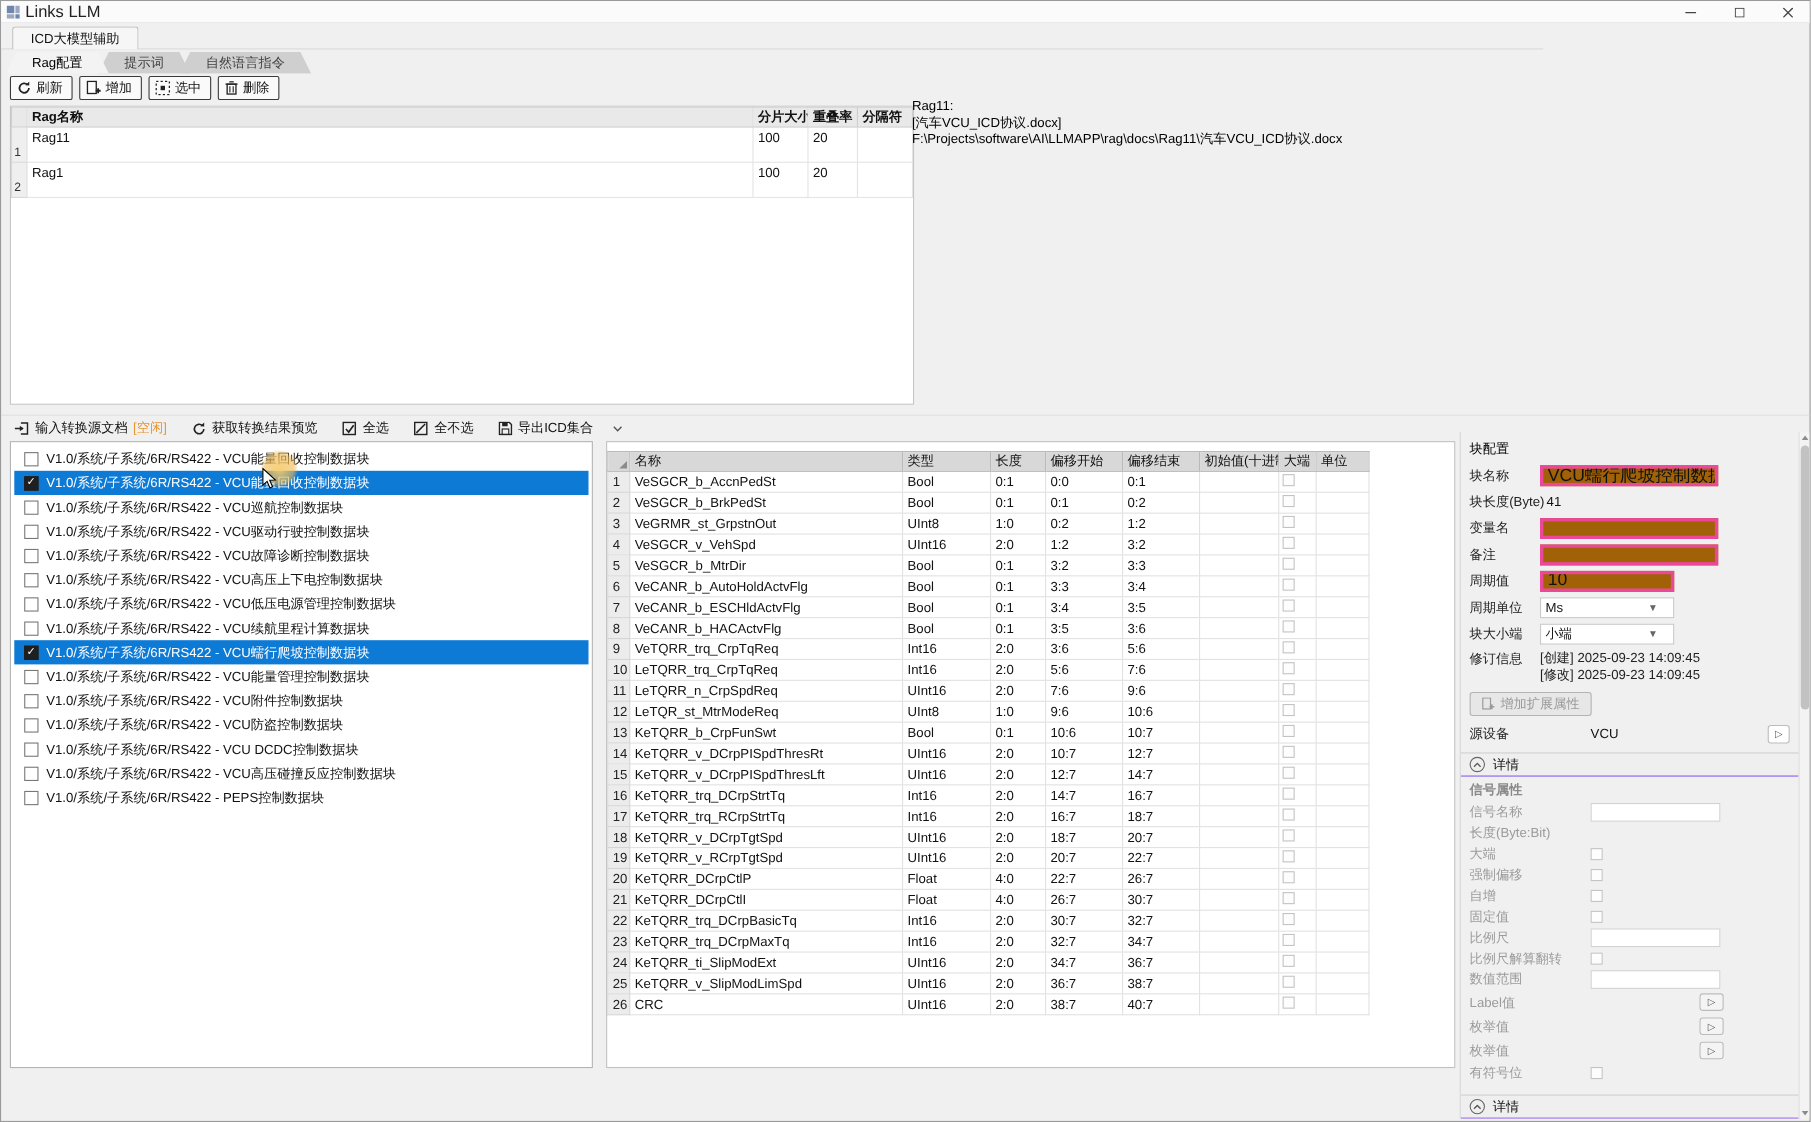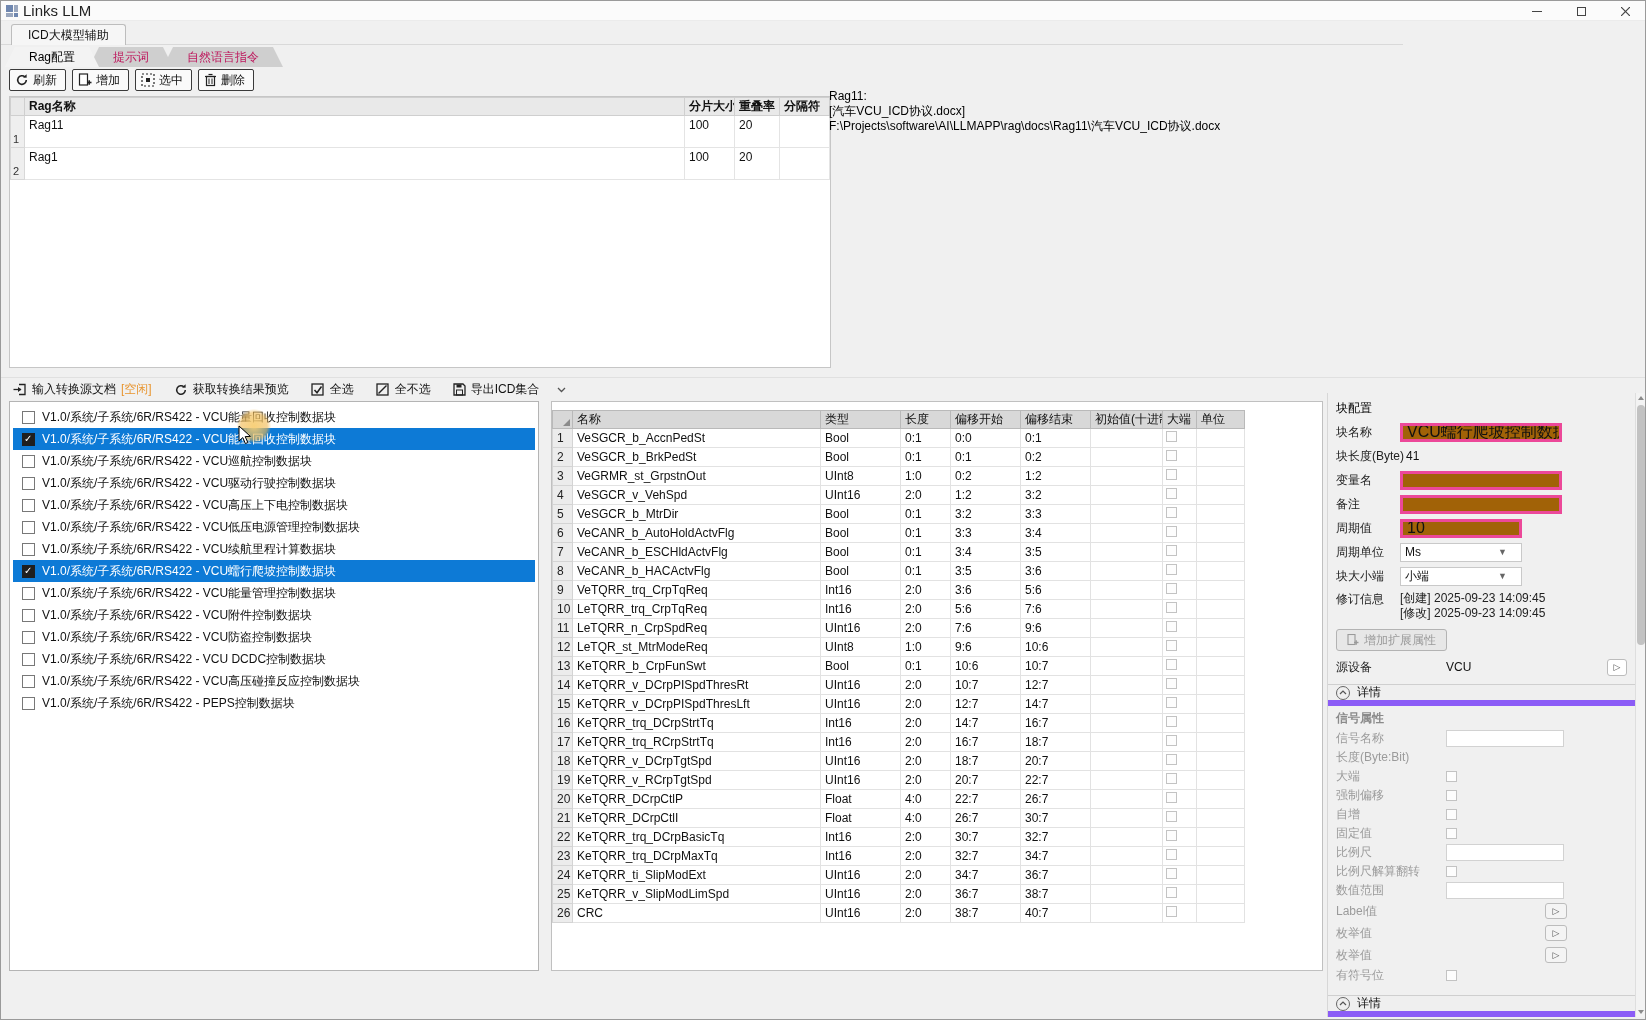--- a/index.html
+++ b/index.html
@@ -12,21 +12,21 @@
   #titlebar .title{font-size:15px;color:#222}
   .win-controls{position:absolute;right:0;top:0;height:20px;display:flex}
   .win-btn{width:44px;height:20px;display:flex;align-items:center;justify-content:center}
 
   
   #main-tabstrip{position:absolute;left:0;top:20px;width:1402px;height:24px;background:#f0f0f0;border-bottom:1px solid #d9d9d9}
   .main-tab{position:absolute;left:10px;top:3px;height:21px;padding:0 16px;background:#f6f6f6;border:1px solid #bdbdbd;border-bottom:none;border-radius:3px 3px 0 0;display:flex;align-items:center}
 
   
   #sub-tabstrip{position:absolute;left:4px;top:44px;width:1642px;height:22px;display:flex;align-items:flex-end}
-  .subtab{height:20px;padding:0 24px;display:flex;align-items:center;justify-content:center;background:#cfcfcf;color:#be185d;clip-path:polygon(10px 0,calc(100% - 10px) 0,100% 100%,0 100%);margin-left:-10px}
+  .subtab{height:20px;padding:0 24px;display:flex;align-items:center;justify-content:center;background:#cfcfcf;color:#404040;clip-path:polygon(10px 0,calc(100% - 10px) 0,100% 100%,0 100%);margin-left:-10px}
   .subtab.active{background:#f3f3f3;color:#000;z-index:2}
 
   
   #rag-toolbar{position:absolute;left:0;top:66px;width:1646px;height:26px;display:flex;align-items:center;gap:6px;padding-left:8px}
   .tbtn{display:flex;align-items:center;gap:4px;height:22px;padding:0 8px 0 5px;background:#fafafa;border:1px solid #3a3a3a;border-radius:2px;cursor:default}
 
   
   #rag-wrap{position:absolute;left:8px;top:95px;width:822px;height:272px;background:#fff;border:1px solid #c6c6c6;overflow:hidden}
   #rag-table{border-collapse:collapse;table-layout:fixed;width:819px}
   #rag-table th{background:#e9e9e9;border:1px solid #cfcfcf;font-weight:bold;text-align:left;height:18px;padding:0 4px;overflow:hidden;white-space:nowrap}
@@ -62,21 +62,21 @@
   #config-panel{position:absolute;left:1326px;top:392px;width:310px;height:624px;background:#f0f0f0;border-left:1px solid #d7d7d7;display:flex;flex-direction:column;padding:4px 0 0 0;overflow:hidden}
   .cfg-title{font-weight:normal;padding:3px 8px;color:#000}
   .cfg-row{display:flex;align-items:center;min-height:24px;padding:0 8px}
   .cfg-label{min-width:64px;flex:none;color:#222;white-space:nowrap}
   .cfg-input{width:162px;height:19px;background:#a16207;border:3px solid #ec4899;padding:0 4px;display:flex;align-items:center;overflow:hidden;white-space:nowrap;font-size:16px}
   .cfg-plain{padding-left:2px}
   .cfg-combo{width:122px;height:19px;background:#fff;border:1px solid #c9c9c9;display:flex;align-items:center;justify-content:space-between;padding:0 14px 0 4px}
   .combo-arrow{color:#666;font-size:9px}
   .rev-lines{line-height:15px;color:#222}
   .ext-btn{display:flex;align-items:center;gap:5px;margin:8px 0 4px 8px;height:22px;padding:0 10px;background:#e7e7e7;border:1px solid #b3b3b3;border-radius:3px;color:#9a9a9a;width:max-content}
-  .detail-bar{display:flex;align-items:center;gap:7px;height:22px;border-top:1px solid #cfcfcf;border-bottom:6px solid #8b5cf6;padding:0 8px;margin-top:5px;background:#efefef}
+  .detail-bar{display:flex;align-items:center;gap:7px;height:22px;border-top:1px solid #cfcfcf;border-bottom:1px solid #8b5cf6;padding:0 8px;margin-top:5px;background:#efefef}
   .sig-title{color:#8a8a8a;font-weight:bold;padding:4px 8px 2px}
   .sig-row{display:flex;align-items:center;min-height:19px;padding:0 8px}
   .sig-label{min-width:110px;color:#9b9b9b;white-space:nowrap}
   .sig-input{width:118px;height:17px;background:#fff;border:1px solid #d2d2d2}
   .sig-btn{margin-left:auto;margin-right:62px;width:22px;height:16px;border:1px solid #bcbcbc;background:#f4f4f4;border-radius:3px;display:flex;align-items:center;justify-content:center;color:#555;font-size:9px}
   .mini-btn{margin-left:auto;margin-right:2px;width:20px;height:17px;border:1px solid #bcbcbc;background:#fff;border-radius:3px;display:flex;align-items:center;justify-content:center;color:#555;font-size:9px}
   .circle-ic{width:14px;height:14px;border:1px solid #666;border-radius:50%;display:flex;align-items:center;justify-content:center;flex:none}
 
   
   #v-scrollbar{position:absolute;right:0;top:392px;width:10px;height:624px;background:#f3f3f3;border-left:1px solid #dedede}
@@ -269,20 +269,24 @@
         <span class="cb checked"></span>
         <span class="blk-label">V1.0/系统/子系统/6R/RS422 - VCU能量回收控制数据块</span>
       </div>
       <div class="blk-item">
         <span class="cb"></span>
         <span class="blk-label">V1.0/系统/子系统/6R/RS422 - VCU巡航控制数据块</span>
       </div>
       <div class="blk-item">
         <span class="cb"></span>
         <span class="blk-label">V1.0/系统/子系统/6R/RS422 - VCU驱动行驶控制数据块</span>
+      </div>
+      <div class="blk-item">
+        <span class="cb"></span>
+        <span class="blk-label">V1.0/系统/子系统/6R/RS422 - VCU故障诊断控制数据块</span>
       </div>
       <div class="blk-item">
         <span class="cb"></span>
         <span class="blk-label">V1.0/系统/子系统/6R/RS422 - VCU高压上下电控制数据块</span>
       </div>
       <div class="blk-item">
         <span class="cb"></span>
         <span class="blk-label">V1.0/系统/子系统/6R/RS422 - VCU低压电源管理控制数据块</span>
       </div>
       <div class="blk-item">

